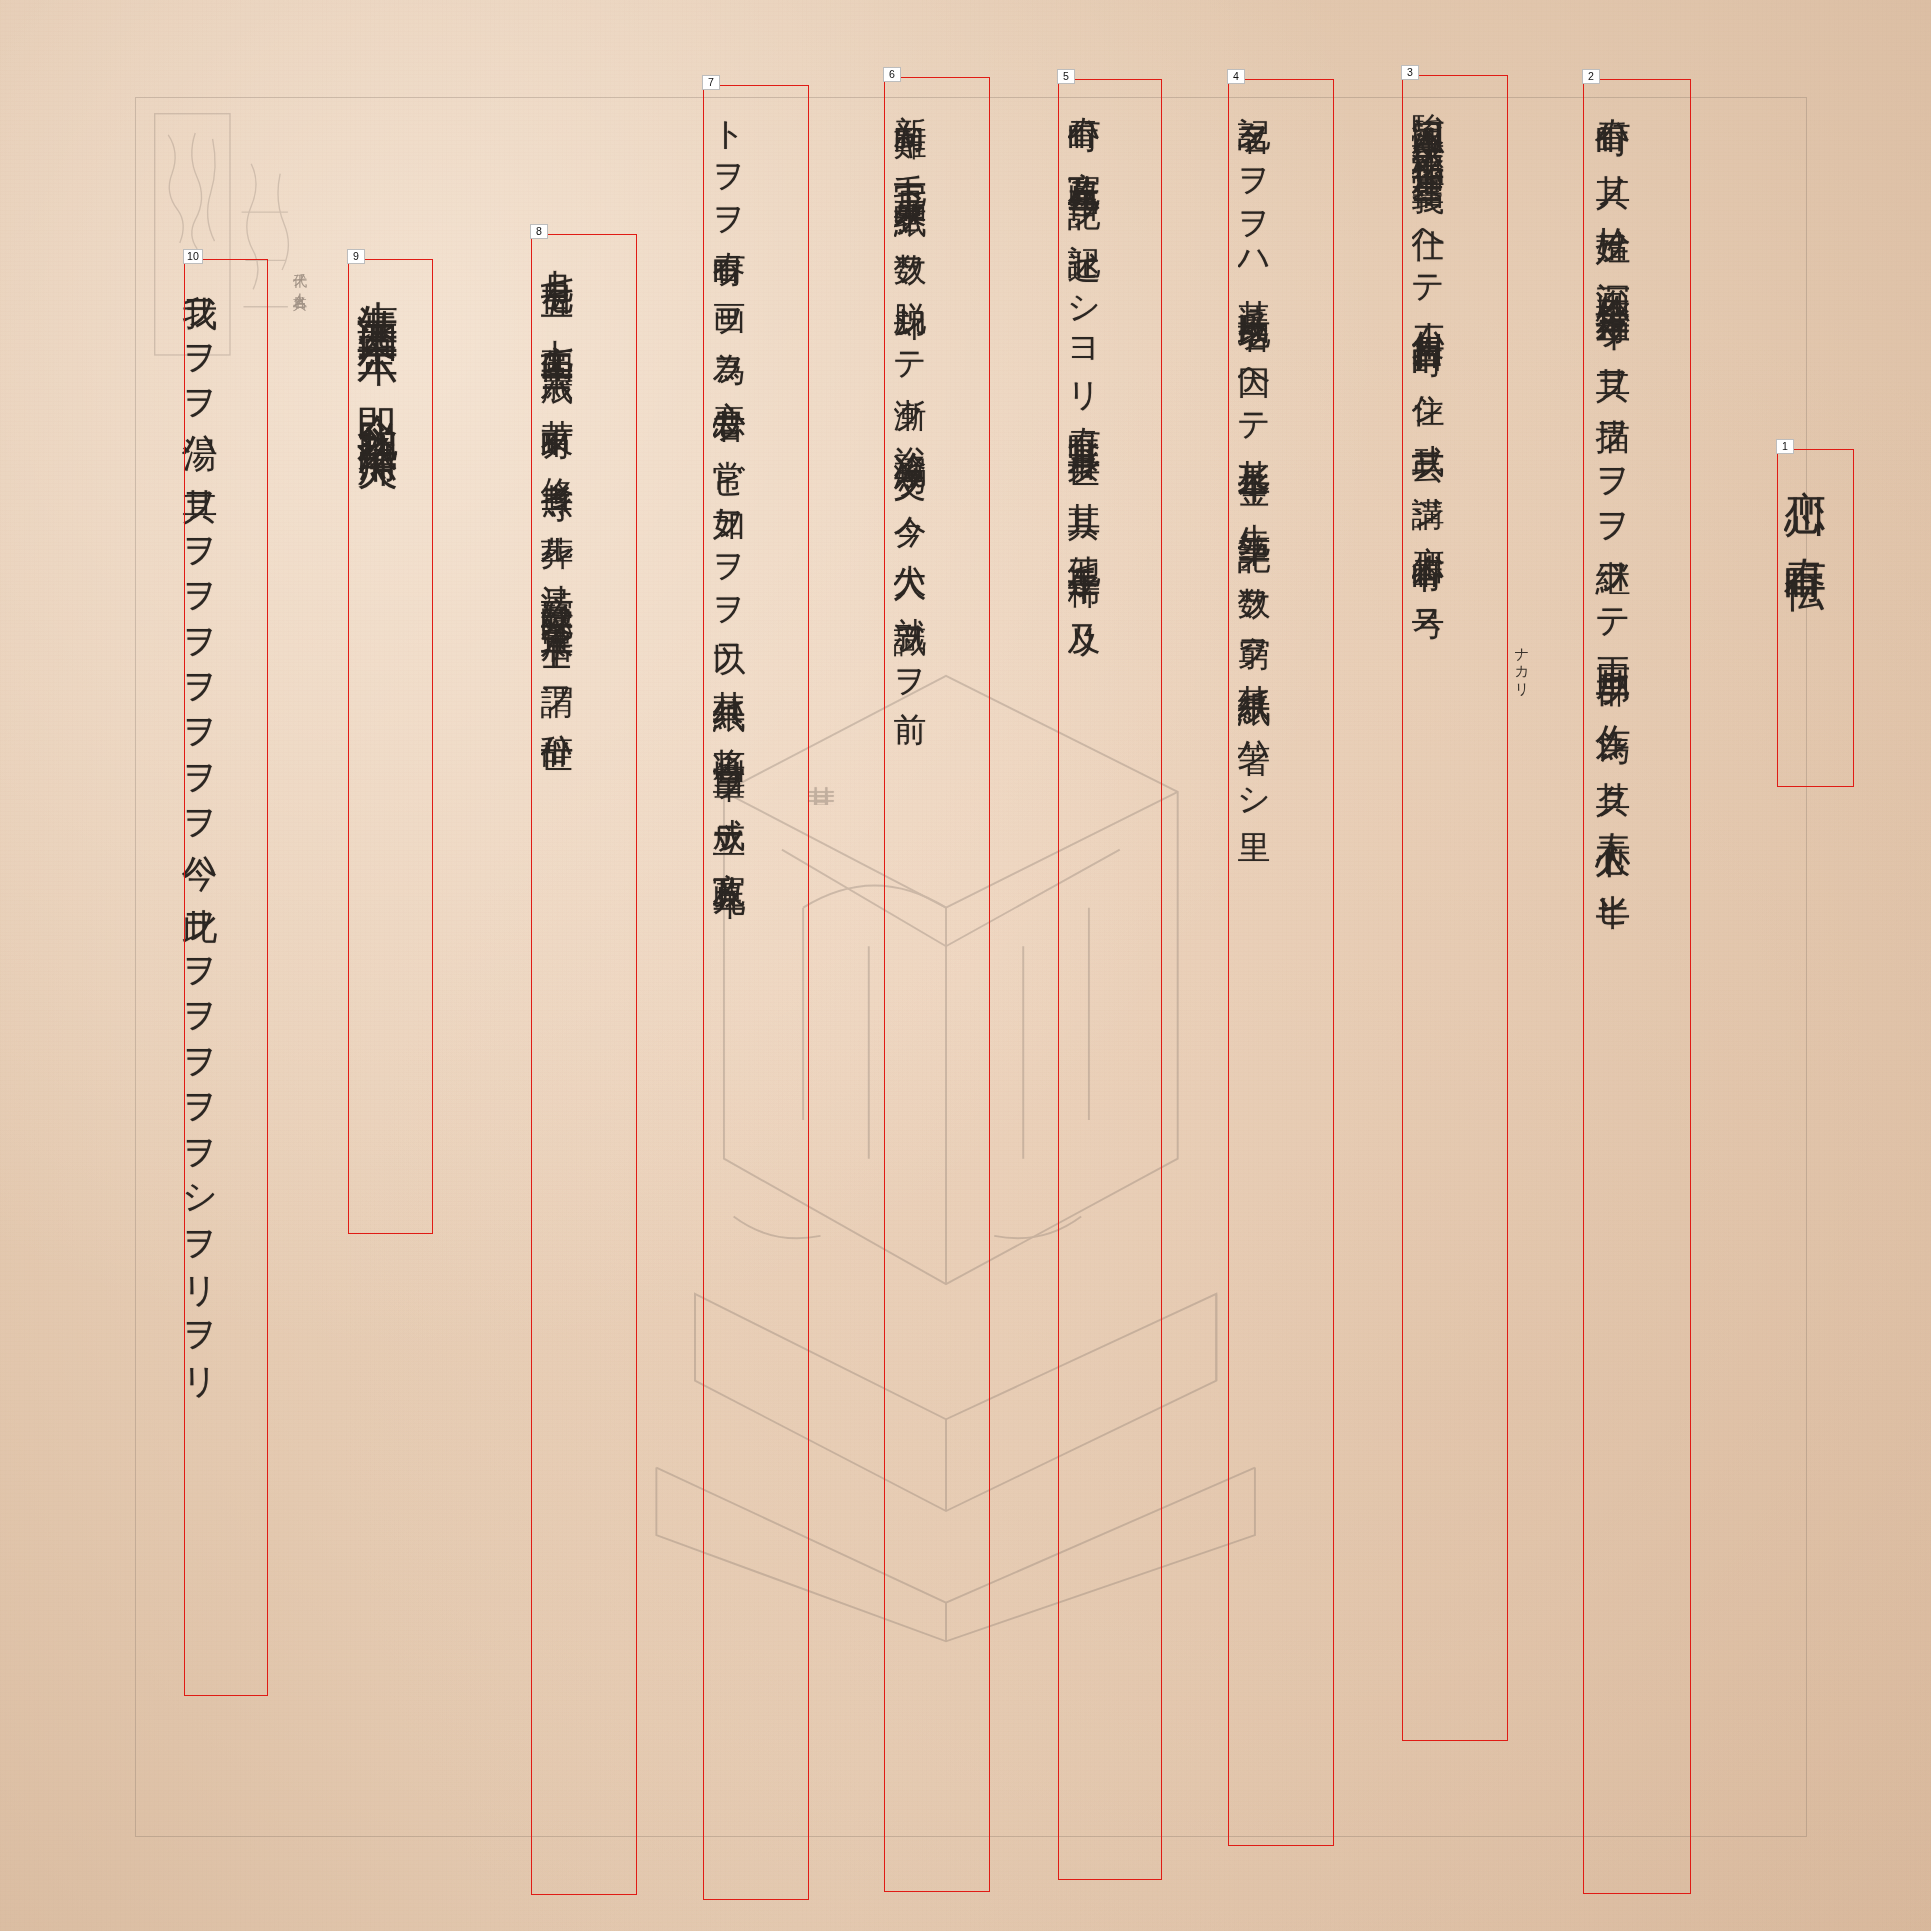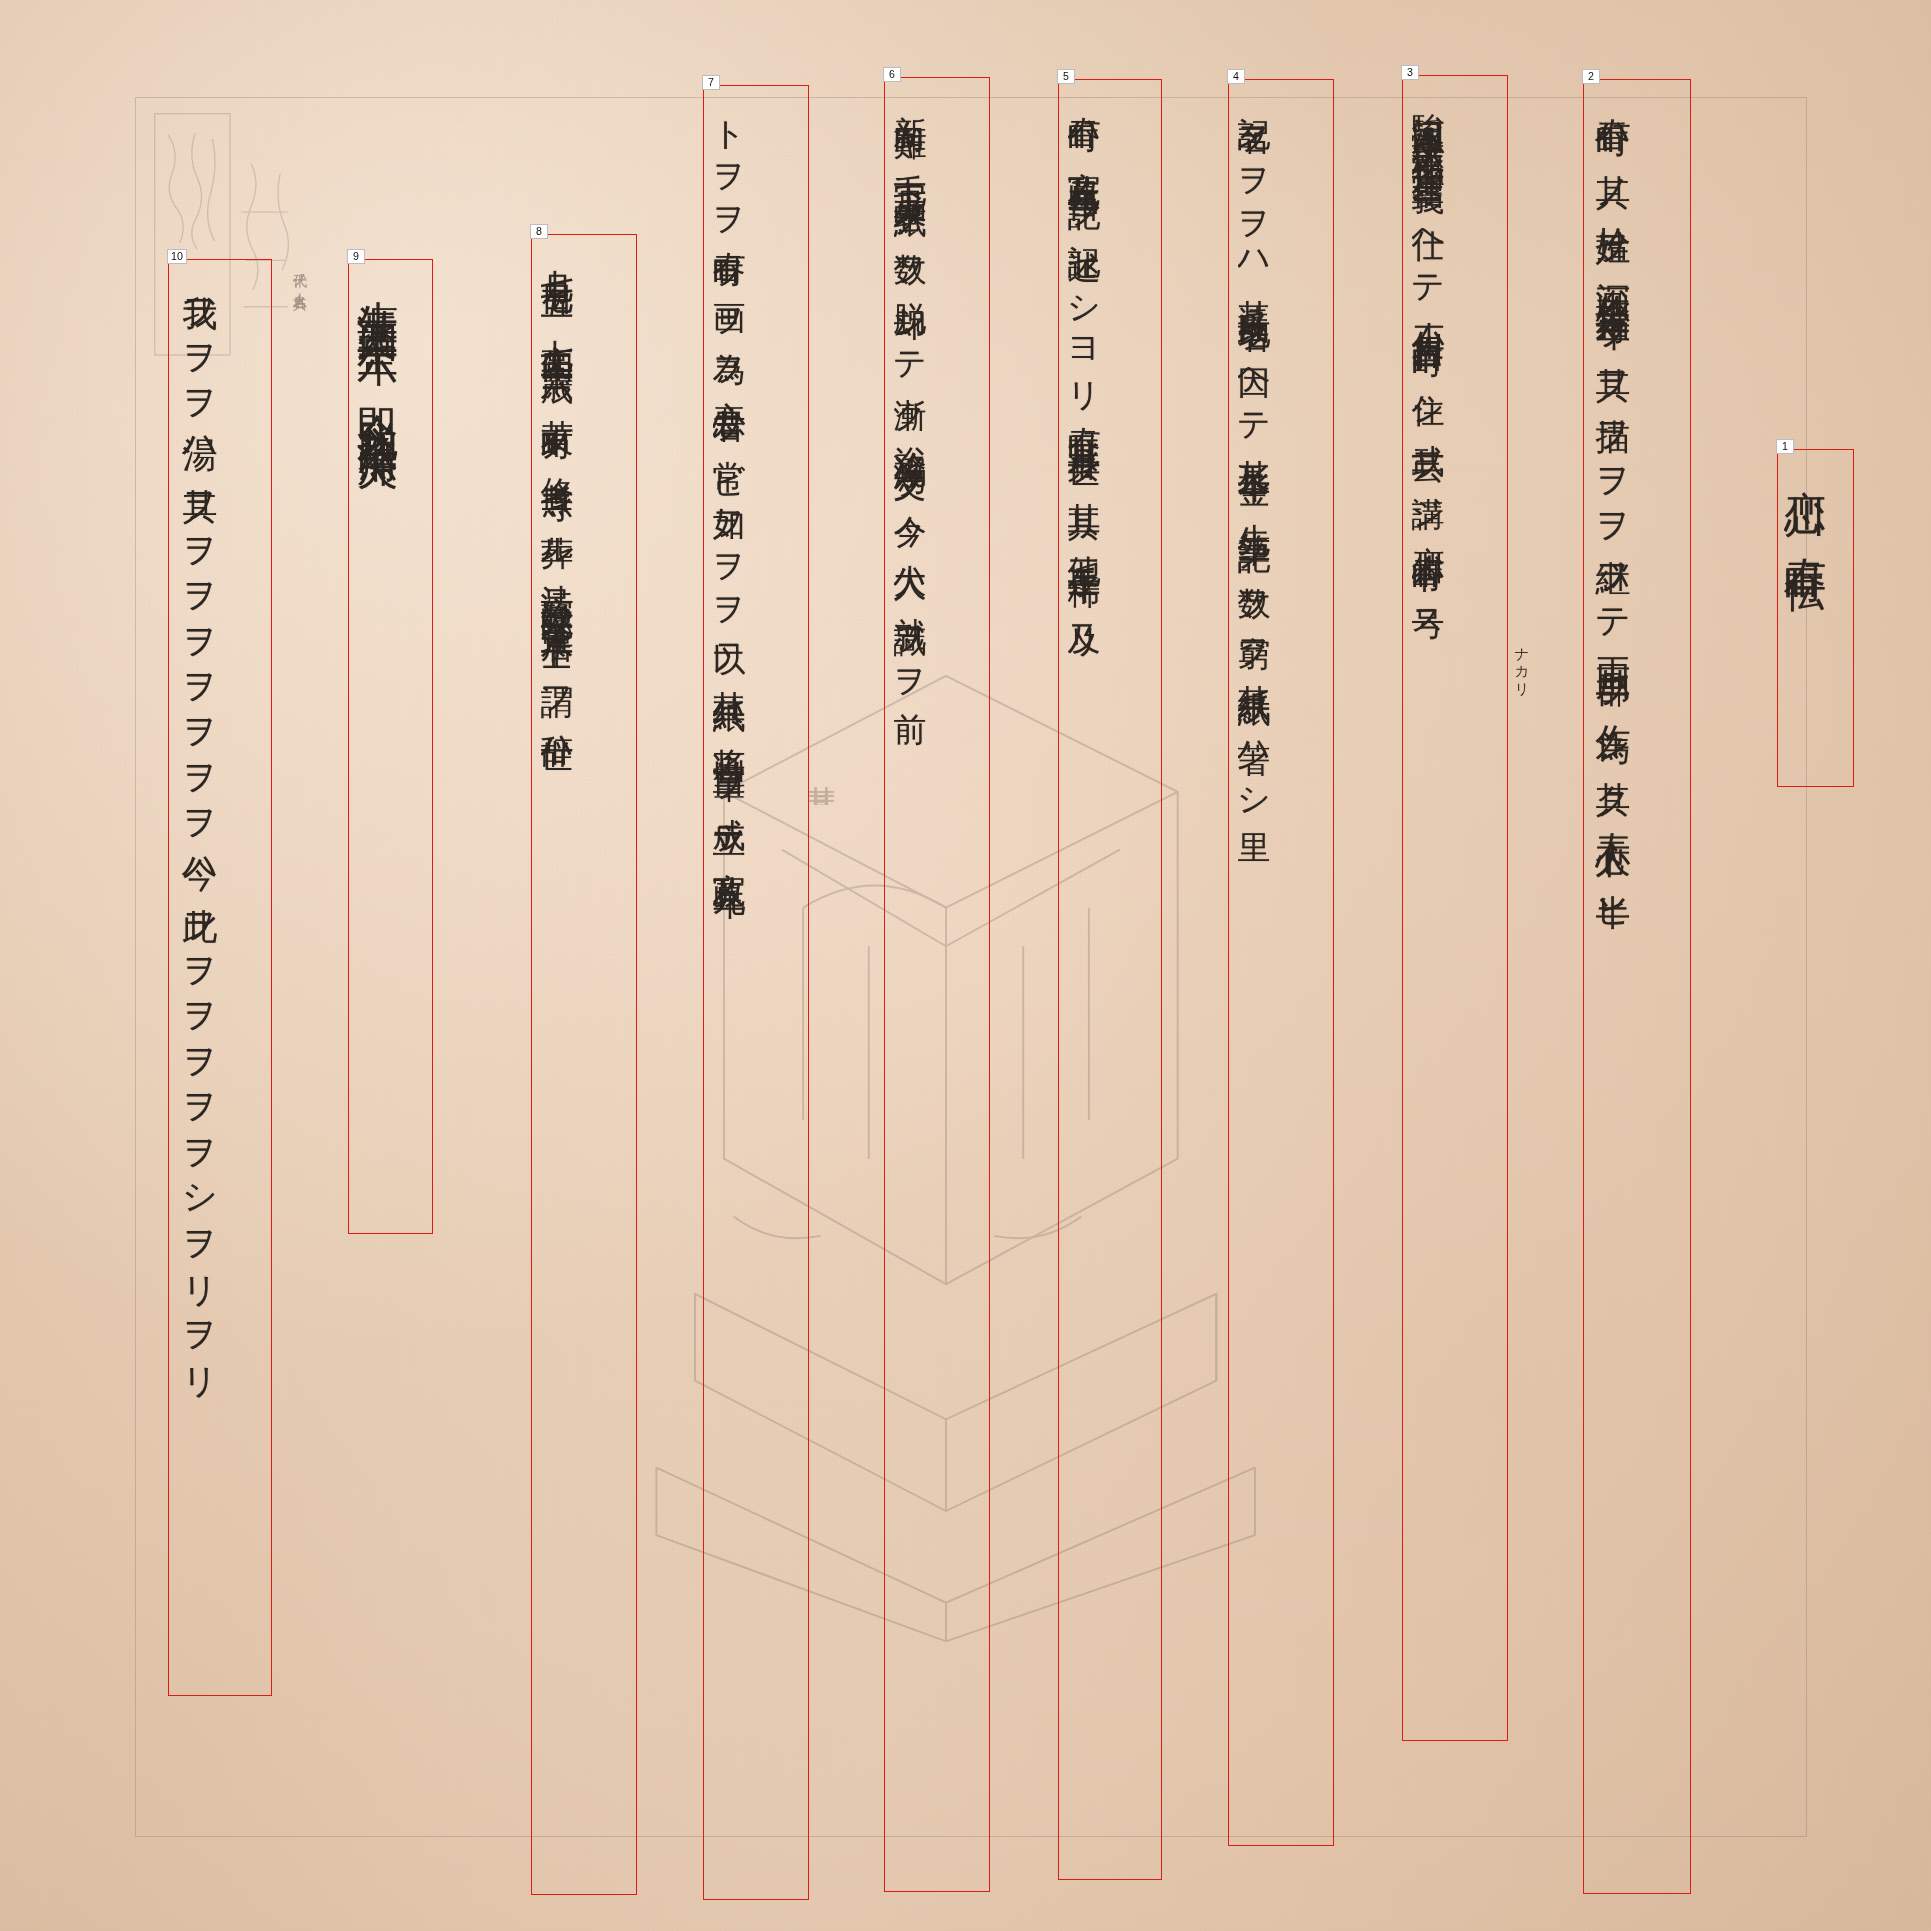--- a/index.html
+++ b/index.html
@@ -207,18 +207,18 @@
   </div>
 
   <div class="annot-box" style="left:531px; top:234px; width:106px; height:1661px;">
     <span class="annot-num">8</span>
   </div>
 
   <div class="annot-box" style="left:348px; top:259px; width:85px; height:975px;">
     <span class="annot-num">9</span>
   </div>
 
-  <div class="annot-box" style="left:168px; top:259px; width:104px; height:1437px;padding-left:26px;">
+  <div class="annot-box" style="left:184px; top:259px; width:84px; height:1437px;padding-left:26px;">
     <span class="annot-num">10</span>
   </div>
 
 </div>
 
 
 </body></html>

